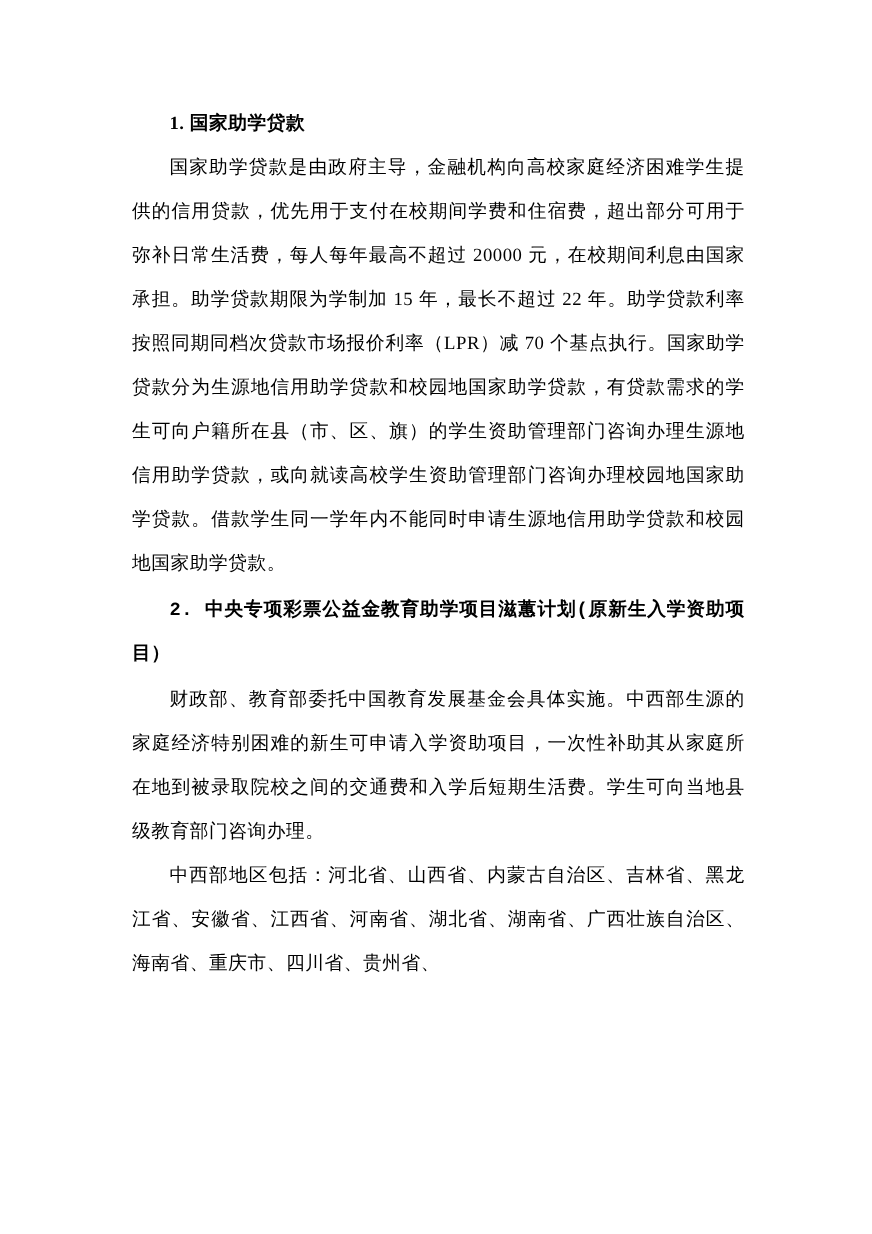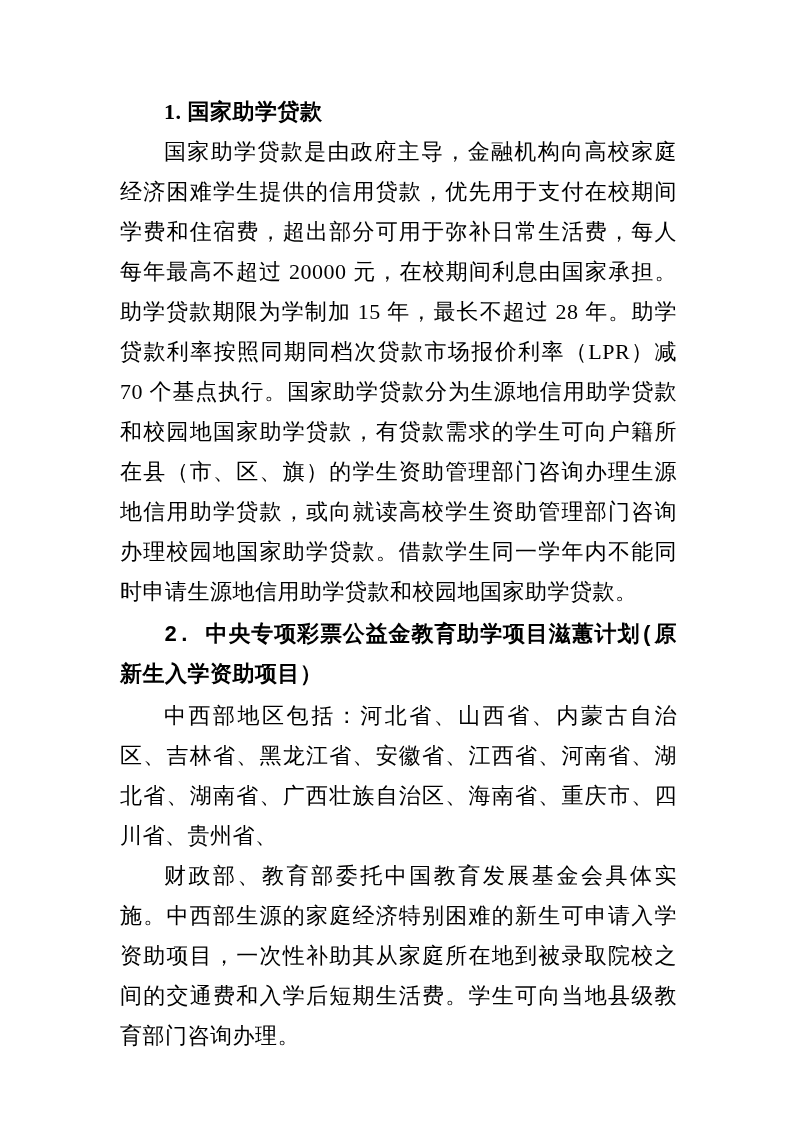--- a/index.html
+++ b/index.html
@@ -17,21 +17,21 @@
     padding: 92px 116px 0 120px;
     color: #000000;
     font-family: "Liberation Serif", "DejaVu Serif", serif;
     font-size: 21px;
     overflow: hidden;
   }
   .doc-heading,
   .doc-para {
     margin: 0;
     padding: 0;
-    font-size: 22px;
+    font-size: 17px;
     line-height: 40px;
     text-indent: 2em;
     text-align: justify;
     letter-spacing: 0.5px;
     word-break: normal;
   }
   .doc-heading {
     font-weight: bold;
   }
   .doc-heading.second {
@@ -39,21 +39,21 @@
     font-family: Liberation Mono, monospace;
   }
 </style>
 </head>
 <body>
 
 <div class="page">
 
   <h2 class="doc-heading">1. 国家助学贷款</h2>
 
-  <p class="doc-para">国家助学贷款是由政府主导，金融机构向高校家庭经济困难学生提供的信用贷款，优先用于支付在校期间学费和住宿费，超出部分可用于弥补日常生活费，每人每年最高不超过 20000 元，在校期间利息由国家承担。助学贷款期限为学制加 15 年，最长不超过 28 年。助学贷款利率按照同期同档次贷款市场报价利率（LPR）减 70 个基点执行。国家助学贷款分为生源地信用助学贷款和校园地国家助学贷款，有贷款需求的学生可向户籍所在县（市、区、旗）的学生资助管理部门咨询办理生源地信用助学贷款，或向就读高校学生资助管理部门咨询办理校园地国家助学贷款。借款学生同一学年内不能同时申请生源地信用助学贷款和校园地国家助学贷款。</p>
+  <p class="doc-para">国家助学贷款是由政府主导，金融机构向高校家庭经济困难学生提供的信用贷款，优先用于支付在校期间学费和住宿费，超出部分可用于弥补日常生活费，每人每年最高不超过 20000 元，在校期间利息由国家承担。助学贷款期限为学制加 15 年，最长不超过 22 年。助学贷款利率按照同期同档次贷款市场报价利率（LPR）减 70 个基点执行。国家助学贷款分为生源地信用助学贷款和校园地国家助学贷款，有贷款需求的学生可向户籍所在县（市、区、旗）的学生资助管理部门咨询办理生源地信用助学贷款，或向就读高校学生资助管理部门咨询办理校园地国家助学贷款。借款学生同一学年内不能同时申请生源地信用助学贷款和校园地国家助学贷款。</p>
 
   <h2 class="doc-heading second">2. 中央专项彩票公益金教育助学项目滋蕙计划(原新生入学资助项目）</h2>
 
+  <p class="doc-para">财政部、教育部委托中国教育发展基金会具体实施。中西部生源的家庭经济特别困难的新生可申请入学资助项目，一次性补助其从家庭所在地到被录取院校之间的交通费和入学后短期生活费。学生可向当地县级教育部门咨询办理。</p>
+
   <p class="doc-para">中西部地区包括：河北省、山西省、内蒙古自治区、吉林省、黑龙江省、安徽省、江西省、河南省、湖北省、湖南省、广西壮族自治区、海南省、重庆市、四川省、贵州省、</p>
-
-  <p class="doc-para">财政部、教育部委托中国教育发展基金会具体实施。中西部生源的家庭经济特别困难的新生可申请入学资助项目，一次性补助其从家庭所在地到被录取院校之间的交通费和入学后短期生活费。学生可向当地县级教育部门咨询办理。</p>
 
 </div>
 
 </body></html>

